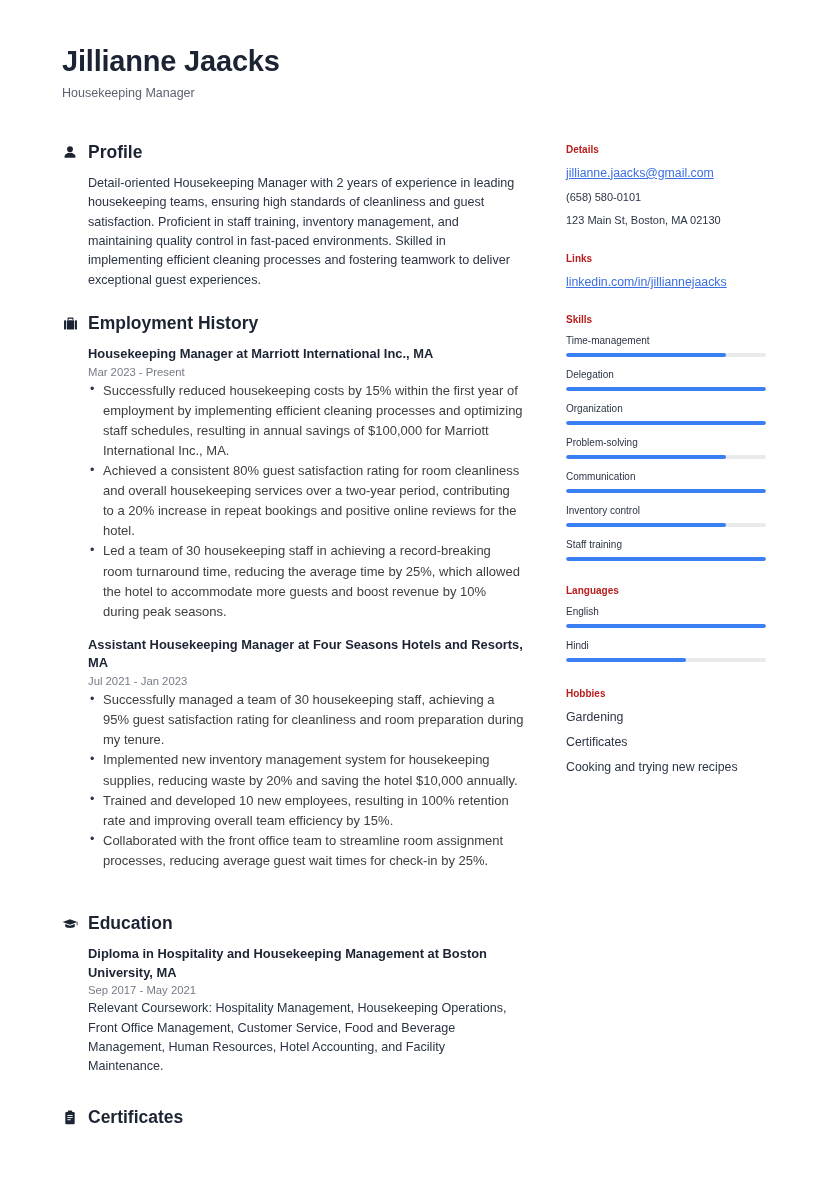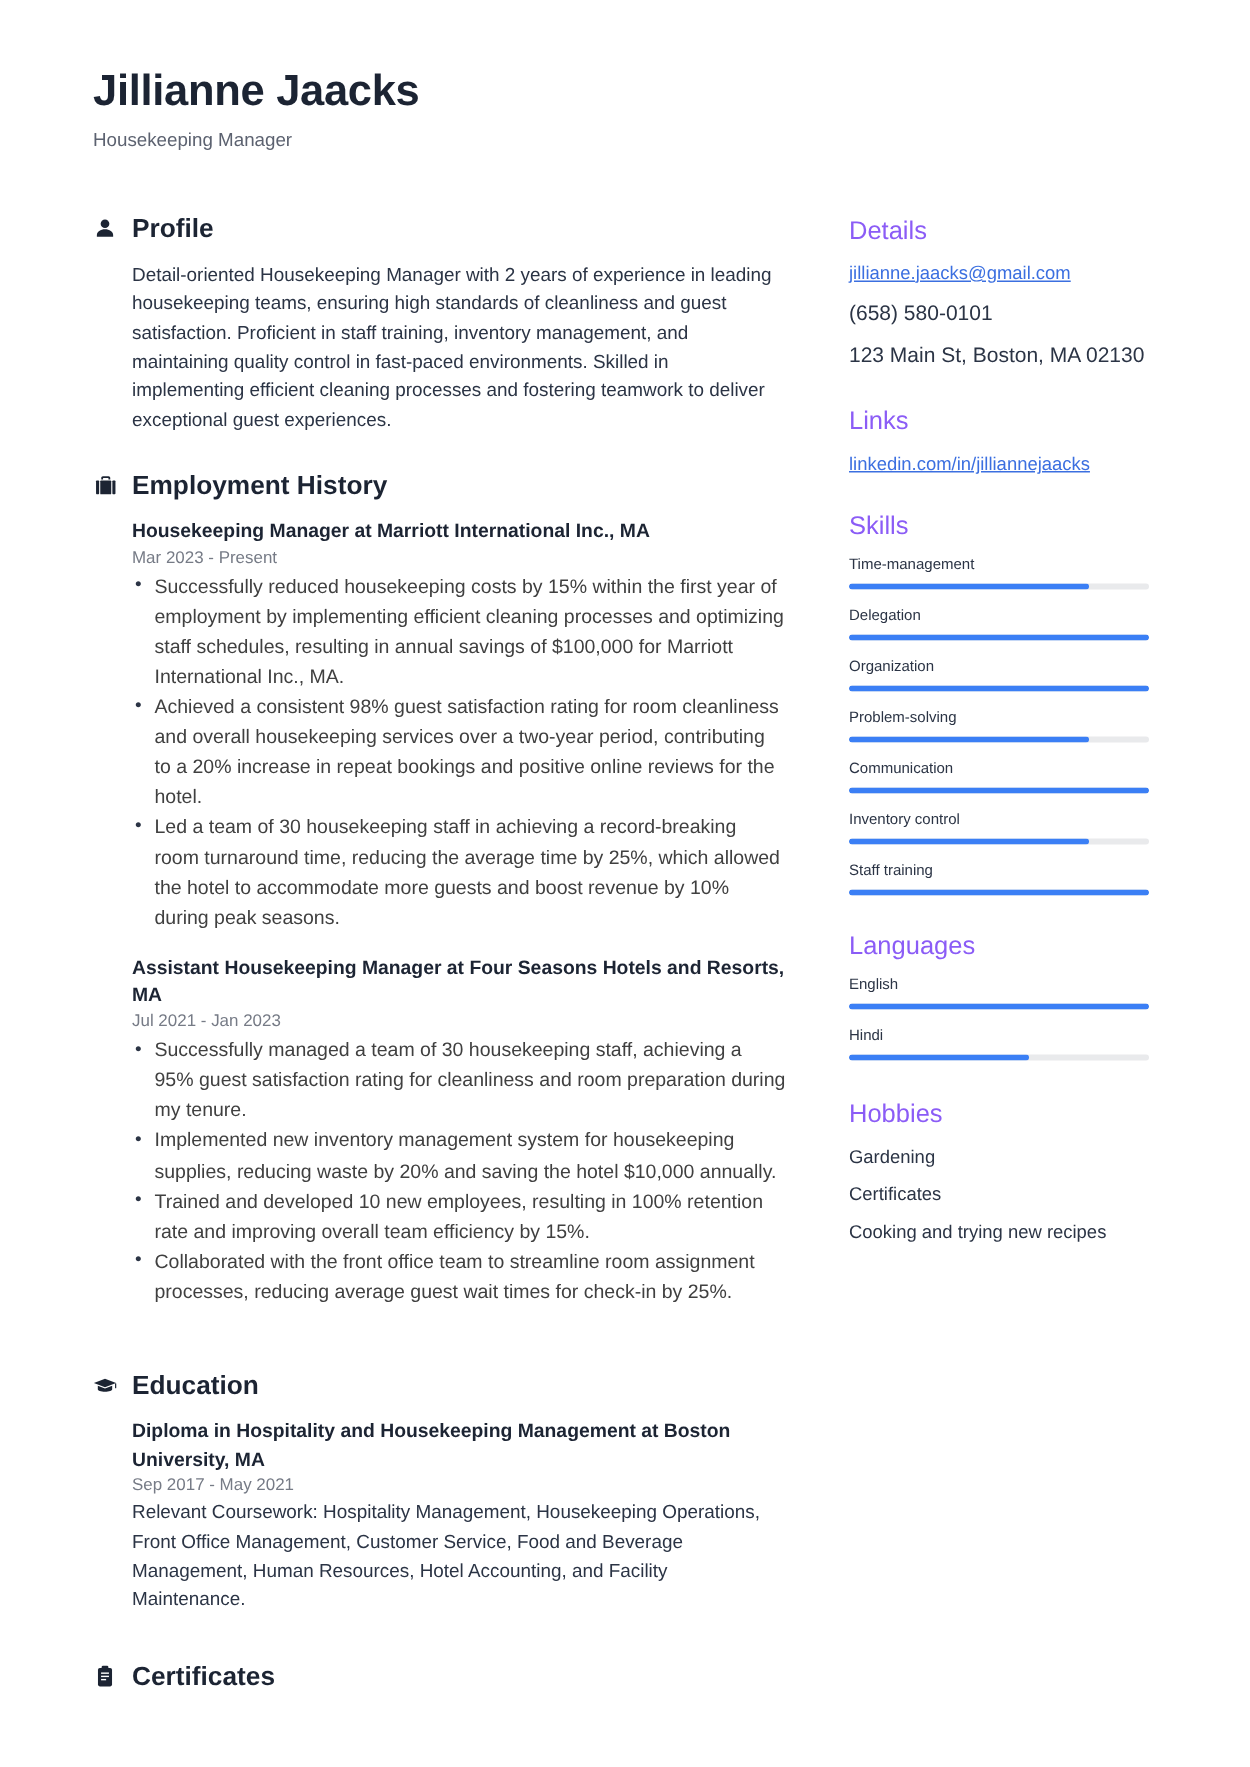--- a/index.html
+++ b/index.html
@@ -141,28 +141,28 @@
     left: 2px;
     top: -0.5px;
     font-size: 12.6px;
     color: #2b3445;
   }
 
   
   .side-block { margin-bottom: 20px; }
 
   .side-title {
-    font-size: 17px;
-    font-weight: normal;
-    color: #8b5cf6;
+    font-size: 10px;
+    font-weight: bold;
+    color: #b91c1c;
     margin-bottom: 9px;
   }
 
   .side-text {
-    font-size: 14px;
+    font-size: 11px;
     line-height: 1.55;
     color: #2b3445;
     margin-bottom: 6px;
   }
 
   .side-link {
     font-size: 12.3px;
     line-height: 1.55;
     color: #3b6fe0;
     text-decoration: underline;
@@ -240,21 +240,21 @@
             </svg>
           </span>
           <span class="section-title">Employment History</span>
         </div>
 
         <div class="entry">
           <div class="entry-title">Housekeeping Manager at Marriott International Inc., MA</div>
           <div class="entry-date">Mar 2023 - Present</div>
           <ul class="bullets">
             <li>Successfully reduced housekeeping costs by 15% within the first year of employment by implementing efficient cleaning processes and optimizing staff schedules, resulting in annual savings of $100,000 for Marriott International Inc., MA.</li>
-            <li>Achieved a consistent 98% guest satisfaction rating for room cleanliness and overall housekeeping services over a two-year period, contributing to a 20% increase in repeat bookings and positive online reviews for the hotel.</li>
+            <li>Achieved a consistent 80% guest satisfaction rating for room cleanliness and overall housekeeping services over a two-year period, contributing to a 20% increase in repeat bookings and positive online reviews for the hotel.</li>
             <li>Led a team of 30 housekeeping staff in achieving a record-breaking room turnaround time, reducing the average time by 25%, which allowed the hotel to accommodate more guests and boost revenue by 10% during peak seasons.</li>
           </ul>
         </div>
 
         <div class="entry">
           <div class="entry-title">Assistant Housekeeping Manager at Four Seasons Hotels and Resorts, MA</div>
           <div class="entry-date">Jul 2021 - Jan 2023</div>
           <ul class="bullets">
             <li>Successfully managed a team of 30 housekeeping staff, achieving a 95% guest satisfaction rating for cleanliness and room preparation during my tenure.</li>
             <li>Implemented new inventory management system for housekeeping supplies, reducing waste by 20% and saving the hotel $10,000 annually.</li>

